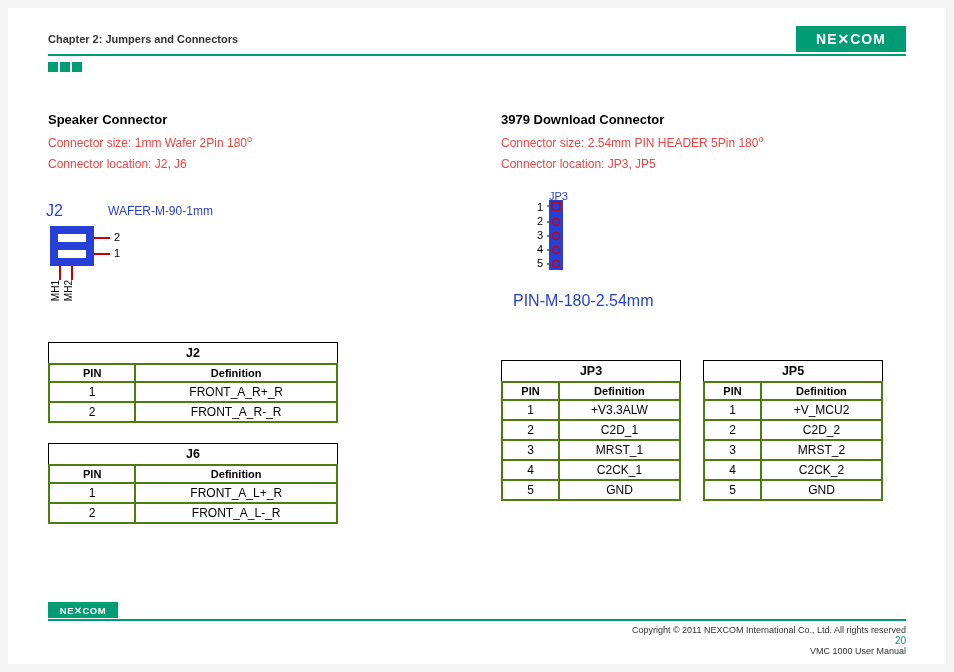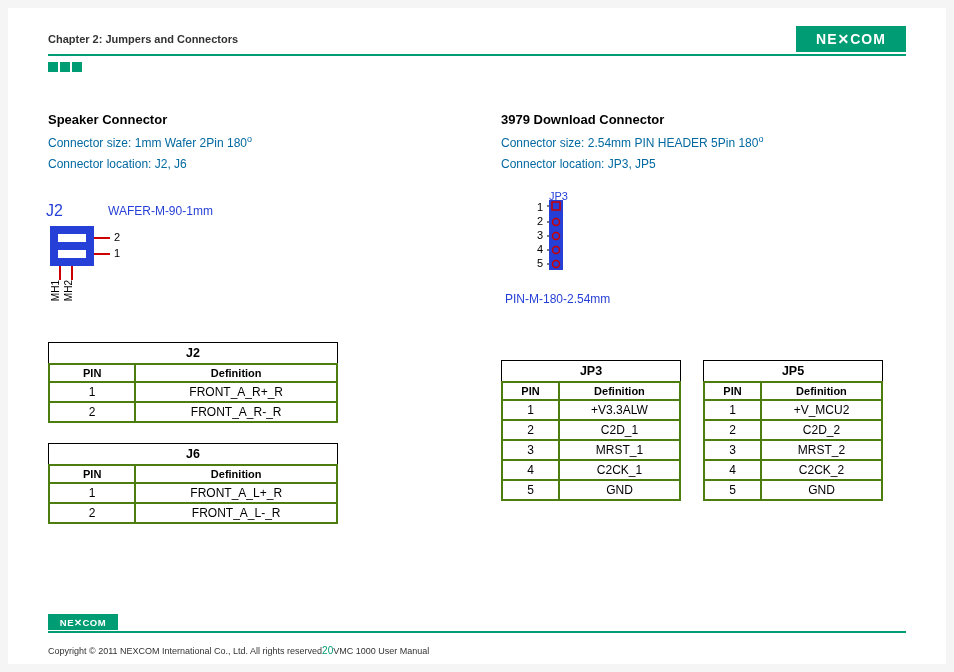--- a/index.html
+++ b/index.html
@@ -22,47 +22,47 @@
   .logo-box { width: 110px; height: 26px; background:#009c73; display:flex; align-items:center; justify-content:center; }
   .logo-txt { color:#fff; font-weight:bold; font-size:14px; letter-spacing:1px; font-family:Arial,sans-serif; }
   .rule-top { height:2px; background:#009c73; margin-top:2px; }
   .squares { display:flex; gap:2px; margin-top:6px; }
   .squares span { width:10px; height:10px; background:#009c73; display:inline-block; }
 
   .content { display:flex; gap: 48px; margin-top: 40px; }
   .col { flex:1; }
 
   h3.sec { font-size: 13px; font-weight:bold; margin-bottom:6px; }
-  .desc { font-size: 12px; color:#0369a1; line-height:1.45; margin-bottom: 4px; }
+  .desc { font-size: 12px; color:#ef4444; line-height:1.45; margin-bottom: 4px; }
   .desc .deg { font-size:9px; vertical-align: super; }
 
   .diagram-area { margin-top: 28px; height: 120px; position:relative; }
   .diagram-label-j2 { position:absolute; left: -2px; top: 0; color:#263fd6; font-size:16px; font-weight:500; }
   .diagram-part-left { position:absolute; left:60px; top: 2px; font-size:12px; color:#263fd6; }
   .j2-svg { position:absolute; left:0px; top:20px; }
   .mh-labels { position:absolute; left:2px; top: 78px; font-size:10px; display:flex; gap:2px; }
   .mh-labels span { writing-mode: vertical-rl; transform: rotate(180deg); }
 
   .diagram-area-r { margin-top: 28px; height: 120px; position:relative; }
   .jp3-label { position:absolute; left:48px; top:-12px; font-size:11px; color:#263fd6; }
   .jp3-nums { position:absolute; left:32px; top:-2px; font-size:11px; line-height:14px; text-align:right; width:10px; }
   .jp3-svg { position:absolute; left:46px; top:-2px; }
-  .part-bottom { position:absolute; left:4px; top: 90px; font-size:12px; color:#263fd6; }
+  .part-bottom { position:absolute; left:12px; top: 90px; font-size:16px; color:#263fd6; }
 
   table.pt { border-collapse: collapse; width: 100%; margin-top: 20px; font-size: 12px; }
   table.pt.small { width: 180px; }
   table.pt caption { border:1px solid #000; border-bottom:none; font-weight:bold; padding:3px 0; font-size:12.5px; }
   table.pt th, table.pt td { border:2px solid #4d7c0f; padding: 2px 4px; text-align:center; }
   table.pt th { font-weight:bold; font-size:11px; }
   .tables-left { width: 290px; }
   .tables-right-wrap { display:flex; gap: 22px; margin-top: 18px; }
 
   .footer { position:absolute; left:40px; right:40px; bottom: 8px; }
   .rule-bot { height:2px; background:#009c73; }
-  .foot-row { display:flex; justify-content:flex-start; align-items:flex-end; font-size:9px; color:#333; margin-top:12px; }
+  .foot-row { display:flex; justify-content:flex-end; align-items:flex-end; font-size:9px; color:#333; margin-top:4px;flex-direction:column; }
   .foot-logo { width:70px; height:16px; background:#009c73; color:#fff; display:flex; align-items:center; justify-content:center; font-size:9.5px; font-weight:bold; letter-spacing:0.5px; margin-bottom:1px; }
   .pagenum { color:#009c73; font-size:10px; }
 </style>
 </head>
 <body>
 
 <div class="page">
 
   <div class="top-header">
     <div class="chapter">Chapter 2: Jumpers and Connectors</div>

